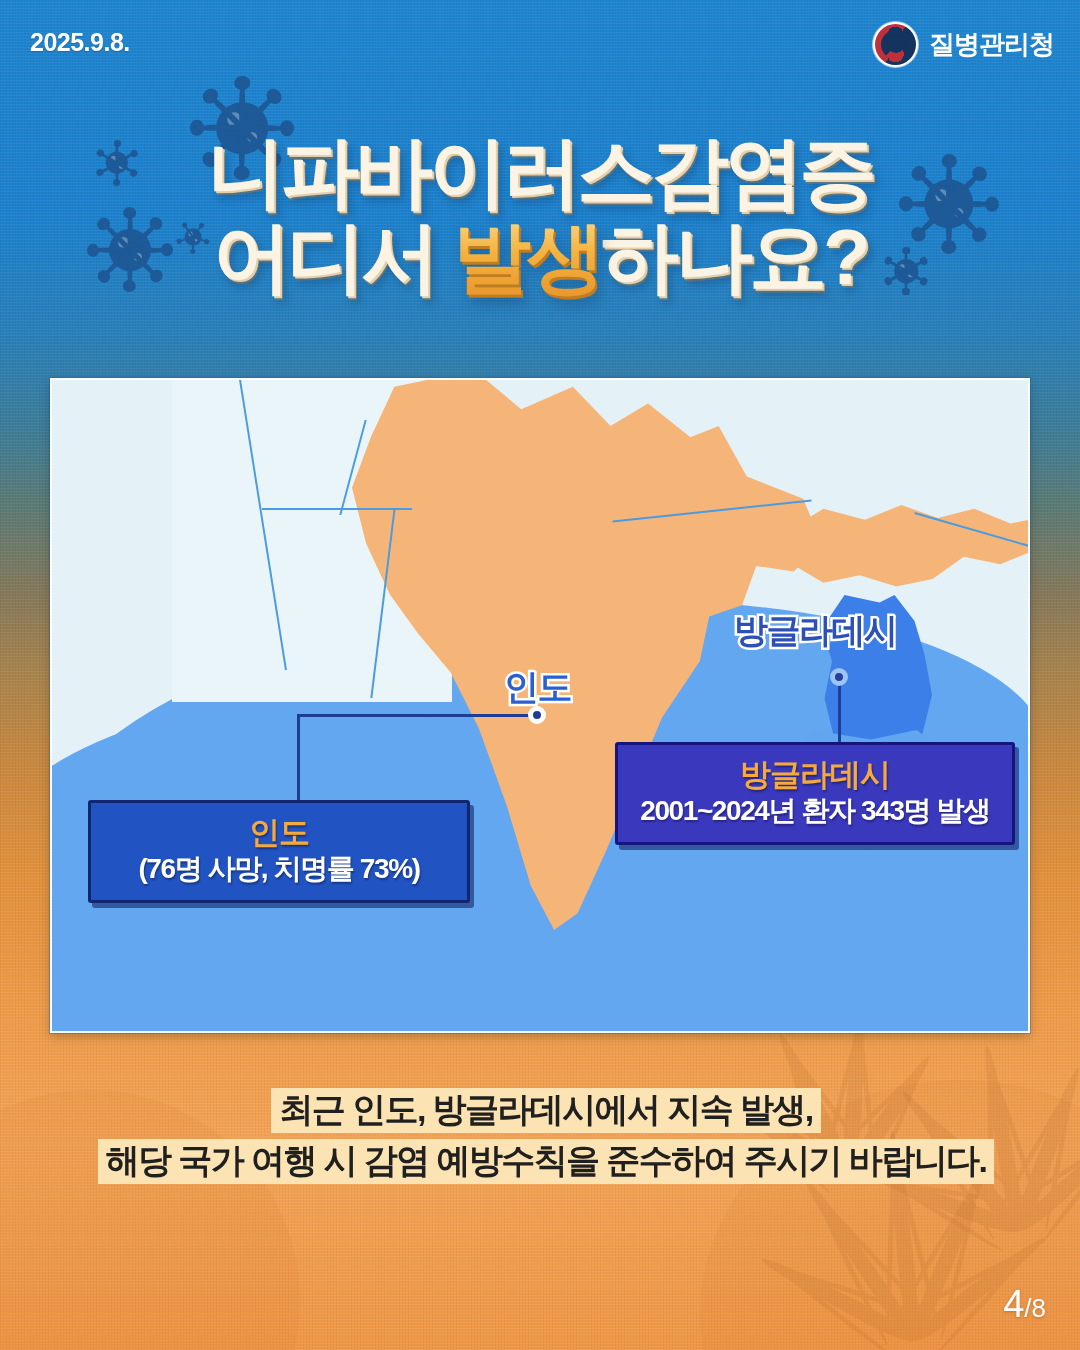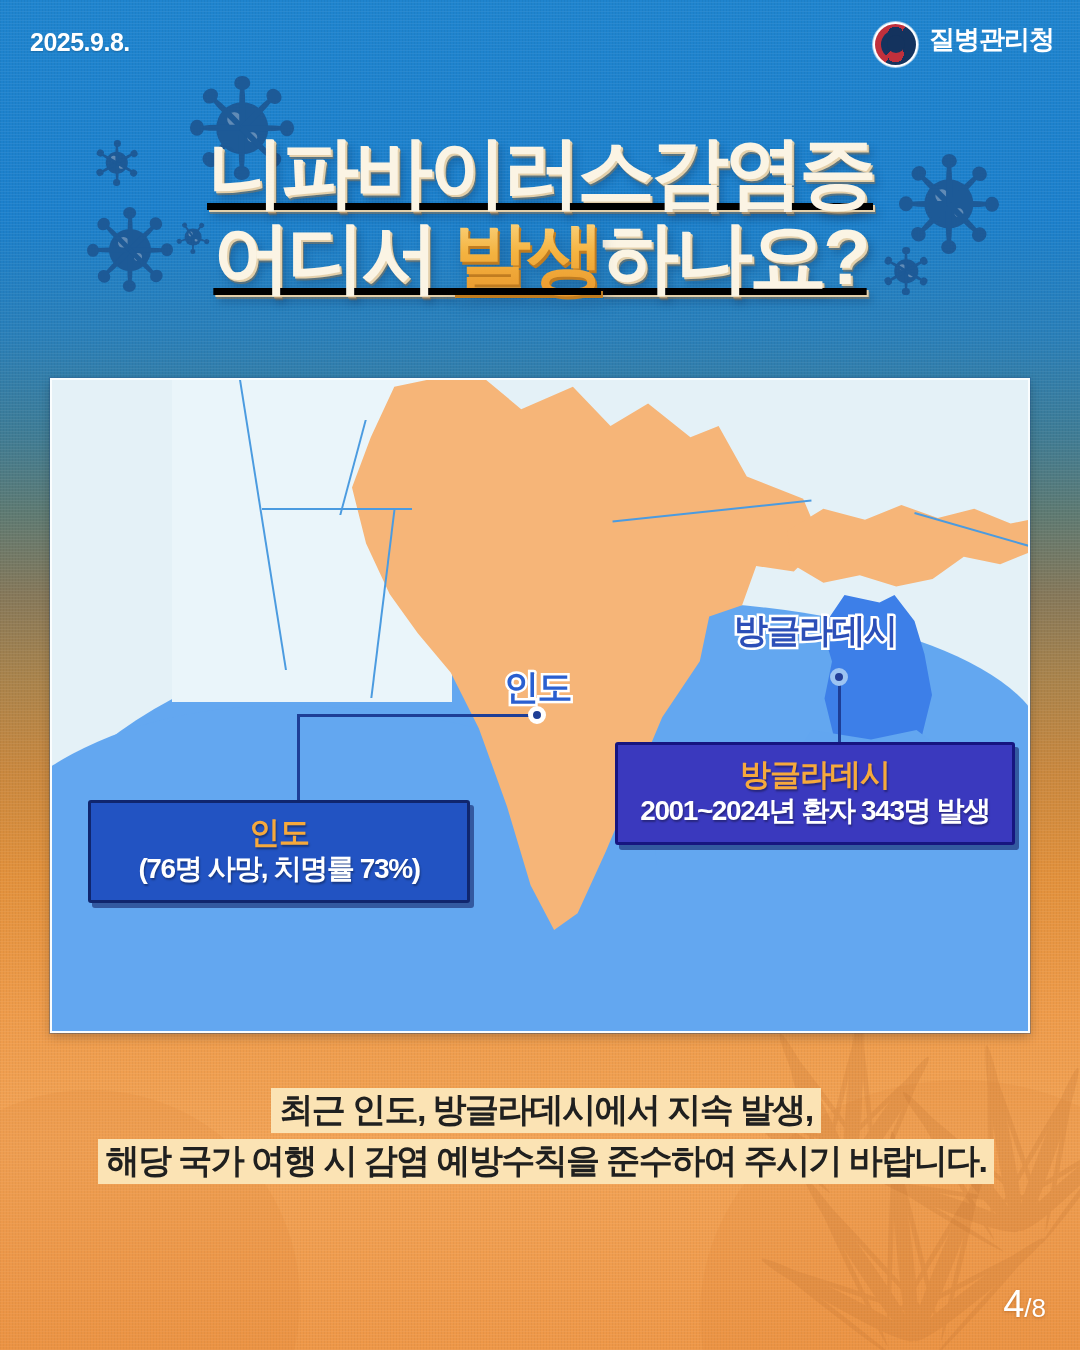--- a/index.html
+++ b/index.html
@@ -44,21 +44,21 @@
   .blob{ position:absolute; border-radius:50%; background:#D97F31; opacity:.13; }
 
   
   #date-label{
     position:absolute; left:30px; top:28px;
     color:#FFFFFF; font-size:25px; font-weight:700; letter-spacing:-.5px;
     text-shadow:0 1px 2px rgba(0,0,0,.18);
   }
   #kdca-logo{
     position:absolute; right:26px; top:22px;
-    display:flex; align-items:flex-start; gap:11px;
+    display:flex; align-items:center; gap:11px;
   }
   #kdca-logo .taeguk{
     width:45px; height:45px; border-radius:50%;
     background:#FFFFFF; position:relative; overflow:hidden;
     box-shadow:0 0 0 1px rgba(255,255,255,.6);
   }
   #kdca-logo .taeguk .red{
     position:absolute; inset:2px; border-radius:50%;
     background:
       radial-gradient(circle at 50% 27%, #14335E 0 23%, transparent 23%),
@@ -98,21 +98,20 @@
   .virus i::after{
     content:""; position:absolute; bottom:-14%; left:50%;
     transform:translateX(-50%);
     width:250%; height:32%; border-radius:50%; background:#1D5A97;
   }
 
   
   #title-block{
     position:absolute; left:0; right:0; top:133px; text-align:center;
     line-height:1.0;
-    text-decoration:underline;
   }
   #title-block .line{
     font-size:78px; font-weight:900; letter-spacing:-4px;
     color:#FBF4E4;
     text-shadow:
       2px 2px 0 #E3CFAA, 3px 4px 0 rgba(160,120,70,.45),
       5px 7px 9px rgba(10,40,80,.30);
   }
   #title-block .line2{ margin-top:7px; }
   #title-block .hl{

